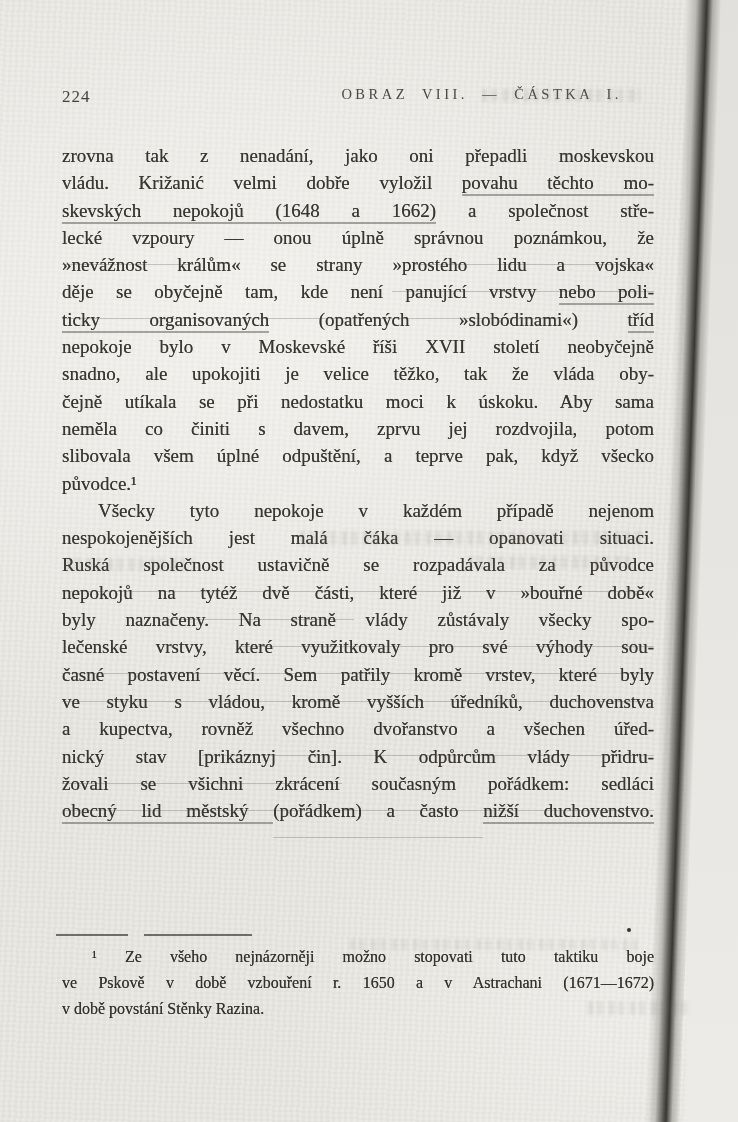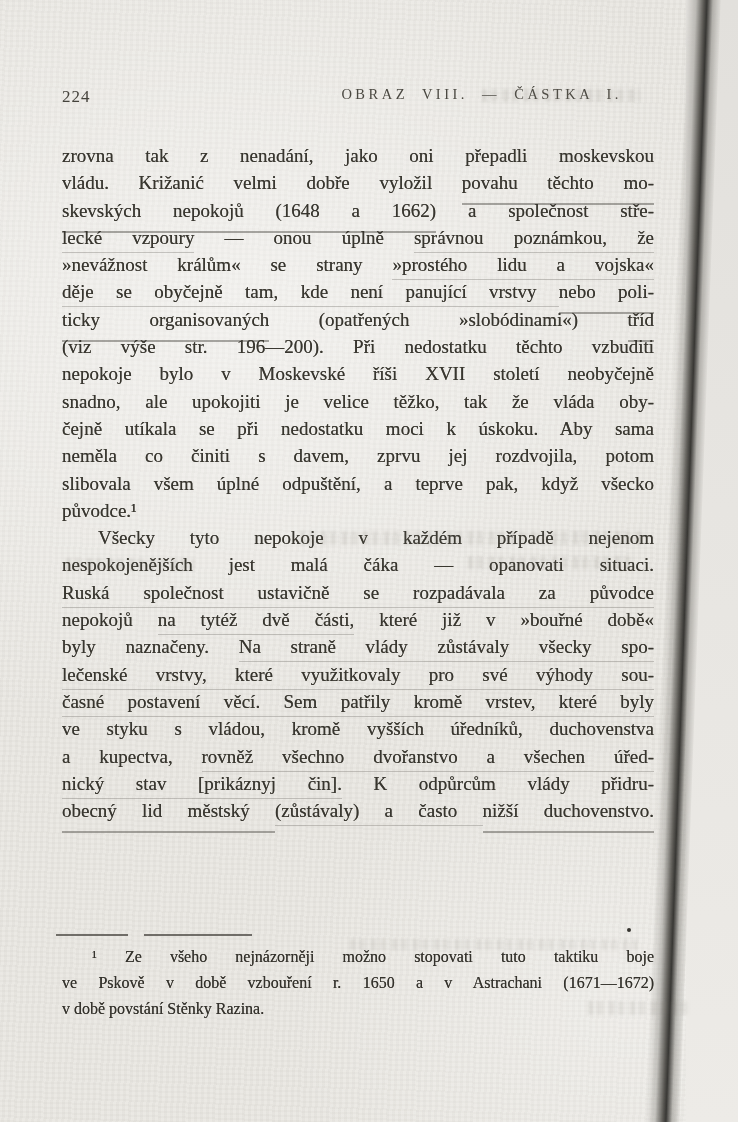--- a/index.html
+++ b/index.html
@@ -36,22 +36,22 @@
     display:block; text-align:right; transform:translateX(-32px);
     font-size:14.5px; letter-spacing:3.5px; word-spacing:7px; color:#4a4841;
   }
   .bodytext { position:absolute; top:142px; left:62px; width:592px;
               font-size:19px; line-height:27.3px;
               text-shadow:0 0 0.5px rgba(56,54,47,0.75); }
   .line { text-align:justify; text-align-last:justify; }
   .line.end { text-align-last:left; }
   .bodytext .line.indent { text-indent:36px; }
   
-  .u1 { border-bottom:2px solid rgba(88,86,80,0.50); padding-bottom:10px; }
-  .u2 { border-bottom:1px solid rgba(112,110,102,0.35); padding-bottom:4px; }
+  .u1 { border-bottom:2px solid rgba(88,86,80,0.50); padding-bottom:1px; }
+  .u2 { border-bottom:1px solid rgba(112,110,102,0.35); padding-bottom:16px; }
   .fnrule { position:absolute; top:934px; left:56px; }
   .fnrule span { display:inline-block; height:2px; background:rgba(72,70,64,0.75); vertical-align:top; }
   .fnrule .seg1 { width:72px; }
   .fnrule .seg2 { width:108px; margin-left:16px; }
   .footnote { position:absolute; top:944px; left:62px; width:592px;
               font-size:16px; line-height:26px; color:#34322c;
               text-shadow:0 0 0.5px rgba(52,50,44,0.8); }
   .footnote .line.indent { text-indent:30px; }
   
   .ghost {
@@ -83,38 +83,38 @@
   </div>
 
   <div class="bodytext">
       <div class="line"><span>zrovna tak z nenadání, jako oni přepadli moskevskou</span></div>
       <div class="line"><span>vládu. Križanić velmi dobře vyložil </span><span class="u1">povahu těchto mo-</span></div>
       <div class="line"><span class="u1">skevských nepokojů (1648 a 1662)</span><span> a společnost stře-</span></div>
       <div class="line"><span class="u2">lecké vzpoury</span><span> — onou úplně </span><span class="u2">správnou poznámkou, že</span></div>
       <div class="line"><span>»nevážnost králům« se strany </span><span class="u2">»prostého lidu a vojska«</span></div>
       <div class="line"><span class="u2">děje se obyčejně tam, kde není panující vrstvy </span><span class="u1">nebo poli-</span></div>
       <div class="line"><span class="u1">ticky organisovaných</span><span> (opatřených »slobódinami«) </span><span class="u1">tříd</span></div>
-      <div class="line"><span>(viz výše str. 196—200). Při nedostatku těchto vzbuditi</span></div>
       <div class="line"><span>nepokoje bylo v Moskevské říši XVII století neobyčejně</span></div>
       <div class="line"><span>snadno, ale upokojiti je velice těžko, tak že vláda oby-</span></div>
       <div class="line"><span>čejně utíkala se při nedostatku moci k úskoku. Aby sama</span></div>
       <div class="line"><span>neměla co činiti s davem, zprvu jej rozdvojila, potom</span></div>
       <div class="line"><span>slibovala všem úplné odpuštění, a teprve pak, když všecko</span></div>
       <div class="line end"><span>původce.¹</span></div>
       <div class="line indent"><span>Všecky tyto nepokoje v každém případě nejenom</span></div>
       <div class="line"><span>nespokojenějších jest malá čáka — opanovati situaci.</span></div>
       <div class="line"><span class="u2">Ruská společnost ustavičně se rozpadávala za původce</span></div>
       <div class="line"><span>nepokojů </span><span class="u2">na tytéž dvě části,</span><span> které již v »bouřné době«</span></div>
       <div class="line"><span>byly naznačeny. </span><span class="u2">Na straně vlády zůstávaly všecky spo-</span></div>
       <div class="line"><span class="u2">lečenské vrstvy, které využitkovaly pro své výhody sou-</span></div>
       <div class="line"><span class="u2">časné postavení věcí. Sem patřily kromě vrstev, které byly</span></div>
       <div class="line"><span>ve styku s vládou, kromě vyšších úředníků, duchovenstva</span></div>
       <div class="line"><span>a kupectva, </span><span class="u2">rovněž všechno dvořanstvo a všechen úřed-</span></div>
       <div class="line"><span class="u2">nický stav [prikáznyj čin].</span><span> K odpůrcům vlády přidru-</span></div>
-      <div class="line"><span class="u1">obecný lid městský </span><span class="u2">(zůstávaly) a často </span><span class="u1">nižší duchovenstvo.</span></div>
+      <div class="line"><span class="u2">žovali se všichni zkrácení současným pořádkem: sedláci</span></div>
+      <div class="line"><span class="u1">obecný lid městský </span><span class="u2">(pořádkem) a často </span><span class="u1">nižší duchovenstvo.</span></div>
     </div>
 
   <div class="fnrule">
     <span class="seg1"></span><span class="seg2"></span>
   </div>
 
   <div class="footnote">
       <div class="line indent"><span>¹ Ze všeho nejnázorněji možno stopovati tuto taktiku boje</span></div>
       <div class="line"><span>ve Pskově v době vzbouření r. 1650 a v Astrachani (1671—1672)</span></div>
       <div class="line end"><span>v době povstání Stěnky Razina.</span></div>

